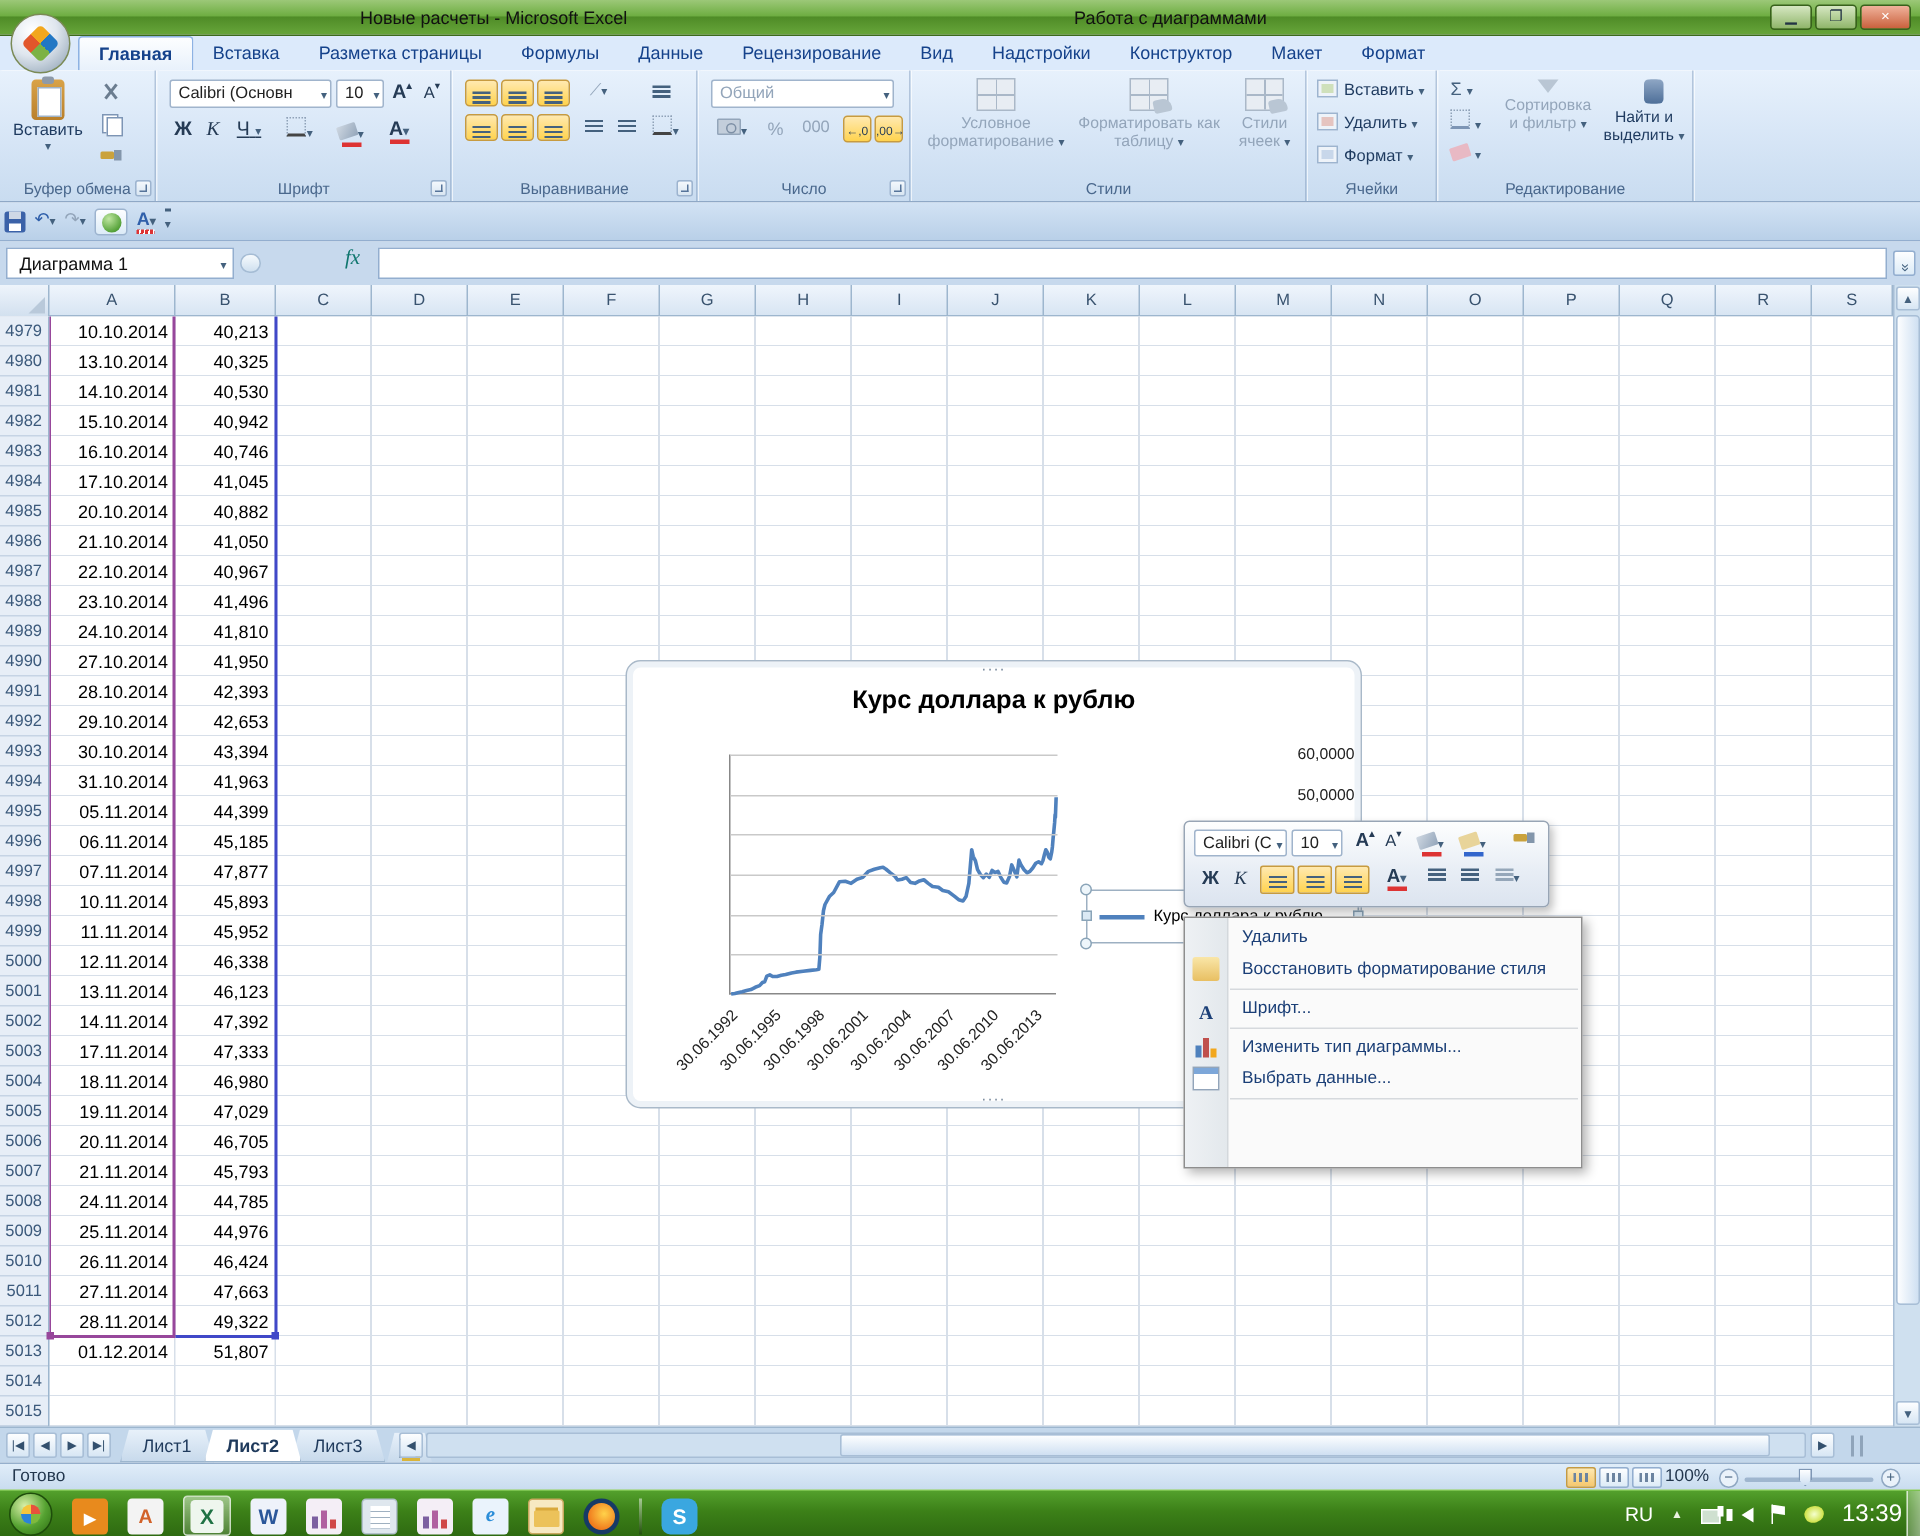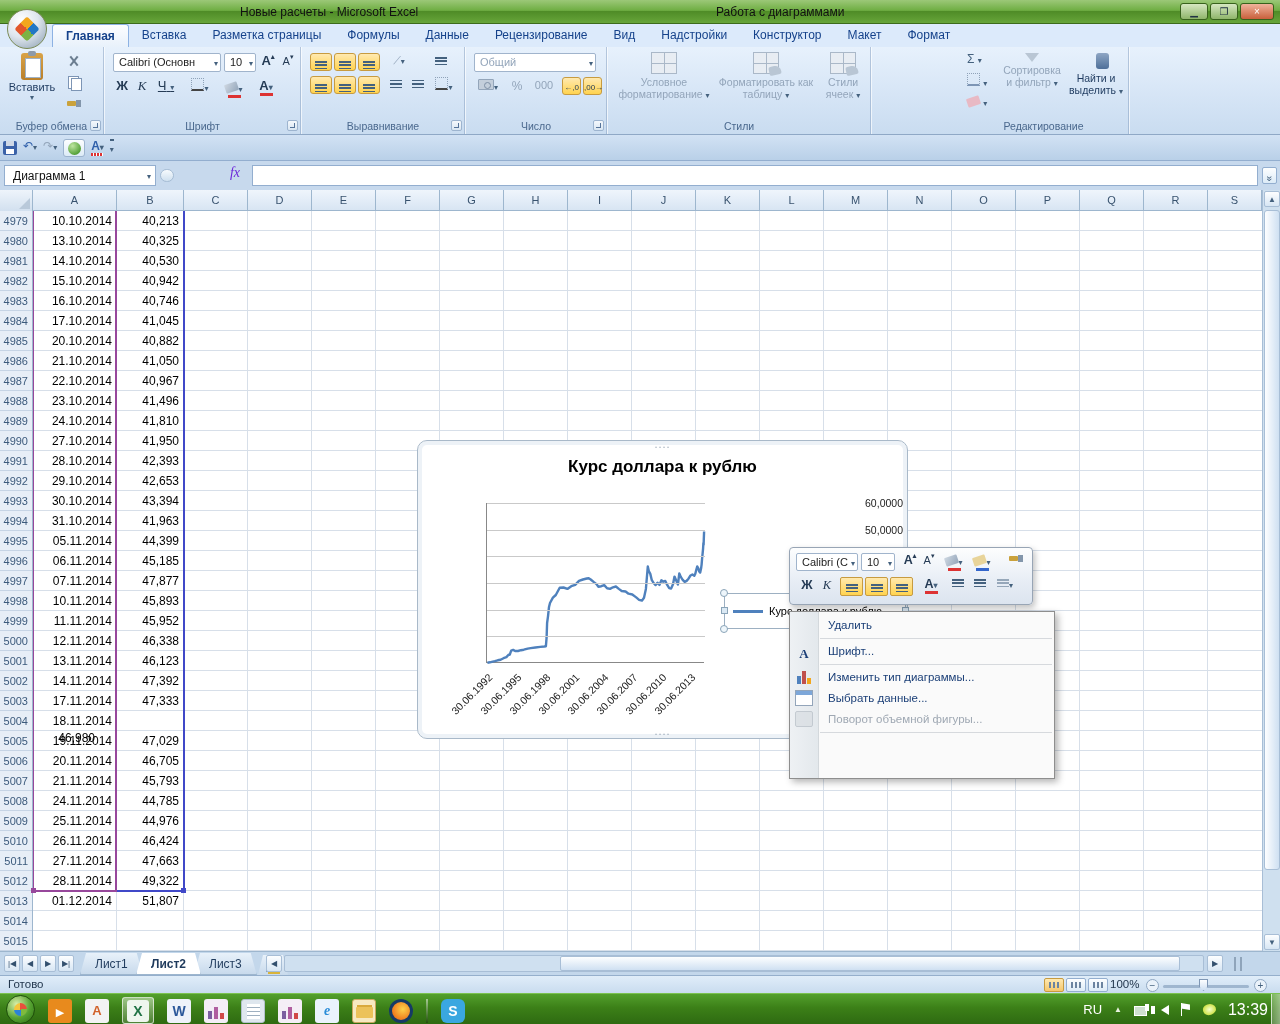--- a/index.html
+++ b/index.html
@@ -82,21 +82,21 @@
 .floppy::before{content:"";position:absolute;left:3px;bottom:1px;width:8px;height:5px;background:#fff}
 .globebtn{width:22px;height:20px;border:1px solid #9db4cf;border-radius:3px;background:linear-gradient(#fdfeff,#dcebf7);display:flex;align-items:center;justify-content:center;margin-top:-1px}
 .globe{width:13px;height:13px;border-radius:50%;background:radial-gradient(circle at 35% 30%,#bfe6a0,#57a33b 70%,#2f7a1d)}
 .axic{font-weight:bold;color:#28488f}
 .axic::after{content:"";display:block;width:12px;height:3px;background:repeating-linear-gradient(100deg,#d33 0 2px,#fff 2px 3px)}
 
 #fxbar{position:absolute;left:0;top:161px;width:1280px;height:29px;background:#c7d9ed}
 #namebox{position:absolute;left:4px;top:4px;width:152px;height:21px;background:#fff;border:1px solid #93aecf;font-size:12px;color:#111;padding:3px 0 0 8px}
 #namebox .dd{position:absolute;right:4px;top:6px}
 #nb-split{position:absolute;left:160px;top:8px;width:14px;height:13px;border-radius:7px;background:linear-gradient(#f6fafd,#cfe0ef);border:1px solid #a5bcd4}
-#fxbtn{position:absolute;left:222px;top:4px;width:26px;height:21px;font-family:"Liberation Serif",serif;font-style:italic;font-size:14px;color:#6d28d9;text-align:center}
+#fxbtn{position:absolute;left:222px;top:4px;width:26px;height:21px;font-family:"Liberation Serif",serif;font-style:italic;font-size:14px;color:#0f766e;text-align:center}
 #fxfield{position:absolute;left:252px;top:4px;width:1006px;height:21px;background:#fff;border:1px solid #93aecf}
 #fxcollapse{position:absolute;right:3px;top:6px;width:15px;height:17px;border:1px solid #93aecf;background:linear-gradient(#fdfeff,#dcebf7);border-radius:2px;text-align:center}
 #fxcollapse span{display:inline-block;transform:rotate(90deg);font-size:10px;color:#44617e;line-height:15px}
 
 #colheads{position:absolute;left:0;top:190px;width:1262px;height:21px;background:linear-gradient(#eff5fc,#d8e5f3);border-bottom:1px solid #9db6ce;display:flex}
 .ch{border-right:1px solid #9db6ce;font-size:11px;color:#39536f;text-align:center;padding-top:4px;height:21px}
 #corner{width:33px;position:relative;background:linear-gradient(#eef4fb,#d2e0ef)}
 #corner::after{content:"";position:absolute;right:2px;bottom:2px;border-left:11px solid transparent;border-bottom:11px solid #b9c9da}
 #grid{position:absolute;left:0;top:211px;width:1262px;height:740px;background:#fff}
 #hlines{position:absolute;inset:0;background:repeating-linear-gradient(to bottom,transparent 0 19px,#d7dfe9 19px 20px)}
@@ -314,20 +314,26 @@
     </div>
     <div class="bigbtn" style="left:210px;width:50px">
       <div class="gridic">
           <span class="blot"></span>
         </div>
       <span>Стили ячеек</span> <span class="dd">▾</span>
     </div>
     <div class="glabel">Стили</div>
   </div>
 
+  <div class="rgroup" style="left:872px;width:86px">
+    <div class="cellrow" style="top:6px"><span class="cellic i1"></span><span>Вставить</span> <span class="dd">▾</span></div>
+    <div class="cellrow" style="top:28px"><span class="cellic i2"></span><span>Удалить</span> <span class="dd">▾</span></div>
+    <div class="cellrow" style="top:50px"><span class="cellic i3"></span><span>Формат</span> <span class="dd">▾</span></div>
+    <div class="glabel">Ячейки</div>
+  </div>
 
   <div class="rgroup" style="left:959px;width:170px">
     <div class="edit-mini" style="top:5px"><span>Σ</span> <span class="dd">▾</span></div>
     <div class="edit-mini" style="top:26px"><span class="bordic" style="border-bottom:2px solid #7d95b5"></span> <span class="dd">▾</span></div>
     <div class="edit-mini" style="top:48px"><span class="fillic" style="background:#e8b9c4"></span> <span class="dd">▾</span></div>
     <div class="twol gray" style="left:42px">
       <div class="funnel"></div>
       <span>Сортировка и фильтр</span> <span class="dd">▾</span>
     </div>
     <div class="twol" style="left:106px;color:#1e3a5f">
@@ -519,21 +525,21 @@
         <div class="cb">46,123</div>
       </div>
       <div class="drow" style="top: 460px;">
         <div class="ca">14.11.2014</div>
         <div class="cb">47,392</div>
       </div>
       <div class="drow" style="top: 480px;">
         <div class="ca">17.11.2014</div>
         <div class="cb">47,333</div>
       </div>
-      <div class="drow" style="top: 500px; flex-direction: column;">
+      <div class="drow" style="top: 500px;">
         <div class="ca">18.11.2014</div>
         <div class="cb">46,980</div>
       </div>
       <div class="drow" style="top: 520px;">
         <div class="ca">19.11.2014</div>
         <div class="cb">47,029</div>
       </div>
       <div class="drow" style="top: 540px;">
         <div class="ca">20.11.2014</div>
         <div class="cb">46,705</div>
@@ -651,26 +657,26 @@
   <div class="mtbtn toggled alignt" style="left:75px;top:29px;width:23px;height:19px"><span class="lines"></span></div>
   <div class="mtbtn toggled alignt" style="left:100px;top:29px;width:23px;height:19px"><span class="lines"></span></div>
   <div class="mtbtn redbar" style="left:128px;top:29px;width:26px;font-weight:bold">A<span class="dd">▾</span></div>
   <div class="mtbtn" style="left:158px;top:29px;width:20px"><span class="lines"></span></div>
   <div class="mtbtn" style="left:180px;top:29px;width:20px"><span class="lines"></span></div>
   <div class="mtbtn gray" style="left:202px;top:29px;width:26px"><span class="lines" style="opacity:.5"></span><span class="dd">▾</span></div>
 </div>
 
 <div id="cmenu">
     <div class="mi"><span>Удалить</span></div>
+    <div class="mi"><div class="mic reset-style-icon"></div><span>Восстановить форматирование стиля</span></div>
     <div class="msep"></div>
     <div class="mi"><div class="mic font-icon">A</div><span>Шрифт...</span></div>
     <div class="msep"></div>
     <div class="mi"><div class="mic change-chart-type-icon"></div><span>Изменить тип диаграммы...</span></div>
     <div class="mi"><div class="mic select-data-icon"></div><span>Выбрать данные...</span></div>
-    <div class="mi dis"><div class="mic rotate-3d-icon"></div><span>Поворот объемной фигуры...</span></div>
     <div class="msep"></div>
   </div>
 
 <div id="tabsrow">
   <div class="nav" style="left:4px">|◀</div>
   <div class="nav" style="left:22px">◀</div>
   <div class="nav" style="left:40px">▶</div>
   <div class="nav" style="left:58px">▶|</div>
   <div id="sheettabs">
       <div class="stab" style="left: 80px;">Лист1</div>

